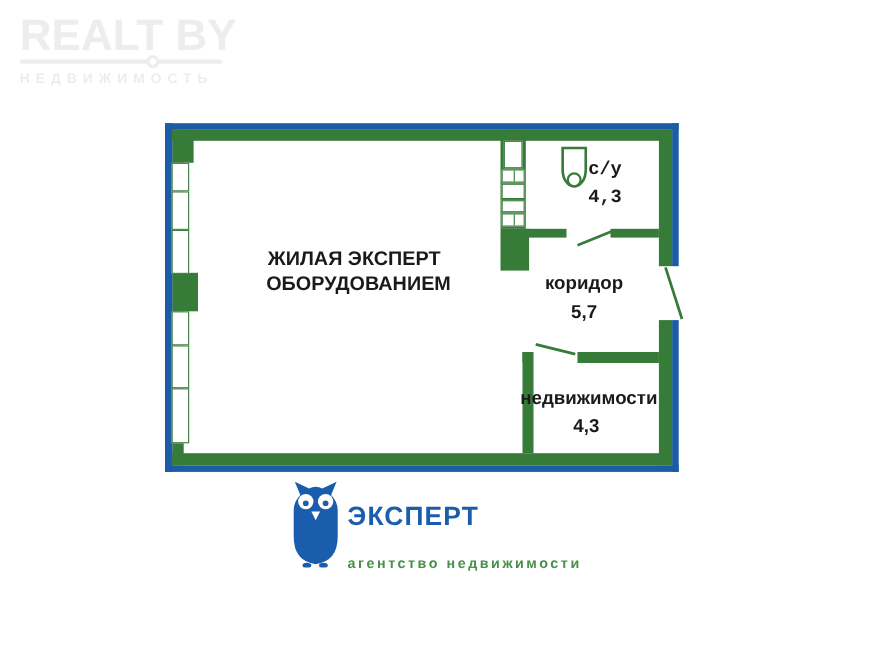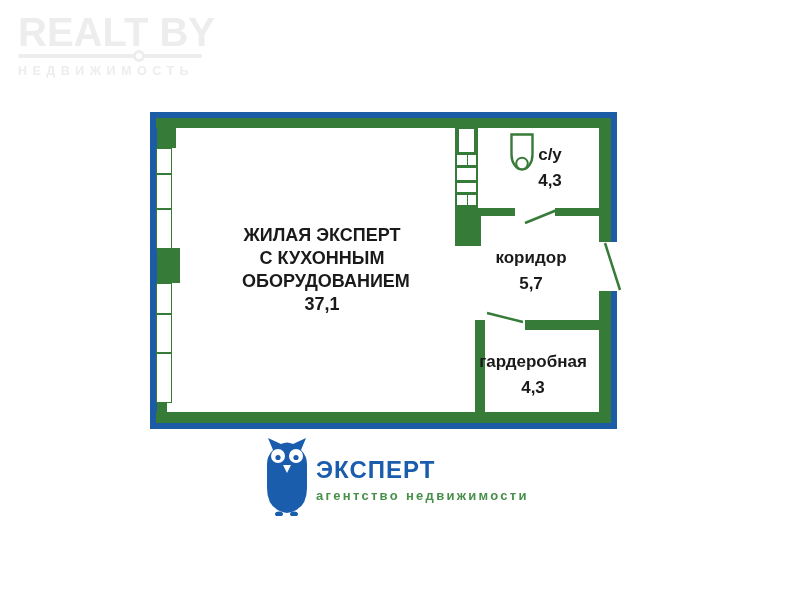--- a/index.html
+++ b/index.html
@@ -22,21 +22,21 @@
   
   .plan{position:absolute;left:150px;top:112px;width:467px;height:317px;}
   .room-label{position:absolute;text-align:center;color:var(--label-black,#1a1a1a);font-weight:bold;}
   .living-label{left:92px;top:112px;width:160px;font-size:18px;line-height:23px;}
   .small-label{font-size:17px;line-height:26px;}
   .doors{position:absolute;left:0;top:0;overflow:visible;}
   
   .expert{position:absolute;left:263px;top:436px;display:flex;align-items:flex-start;}
   .expert-text{margin-left:5px;margin-top:16px;}
   .expert-name{color:var(--brand-blue,#1a5dad);font-size:24px;font-weight:bold;letter-spacing:1px;line-height:36px;white-space:nowrap;}
-  .expert-tagline{margin-top:0;color:var(--tagline-green,#47904a);font-size:13px;font-weight:bold;letter-spacing:2.3px;white-space:nowrap;}
+  .expert-tagline{margin-top:16px;color:var(--tagline-green,#47904a);font-size:13px;font-weight:bold;letter-spacing:2.3px;white-space:nowrap;}
 </style>
 </head>
 <body>
 
 <div class="page">
 
   <div class="realt">
     <div class="realt-brand">REALT BY</div>
     <div class="realt-divider">
       <span class="realt-dot"></span>
@@ -87,37 +87,35 @@
       <line x1="337" y1="201" x2="373" y2="210" style="stroke:var(--wall-green,#377b39);stroke-width:2.5;"></line>
     </svg>
 
     <svg class="abs" style="left:358px;top:20px;" width="28" height="42" viewBox="0 0 28 42">
       <path d="M3.5,2.5 h21 v20 a10.5,15 0 0 1 -21,0 z" fill="#ffffff" style="stroke:var(--wall-green,#377b39);stroke-width:2.4;"></path>
       <circle cx="14" cy="31.5" r="5.8" fill="#ffffff" style="stroke:var(--wall-green,#377b39);stroke-width:2;"></circle>
     </svg>
 
     <div class="room-label living-label">
       <div>ЖИЛАЯ ЭКСПЕРТ</div>
-      <div>С КУХОННЫМ</div>
       <div>ОБОРУДОВАНИЕМ</div>
-      <div>37,1</div>
     </div>
 
-    <div class="room-label small-label" style="left:378px;top:30px;width:44px;">
+    <div class="room-label small-label" style="left:378px;top:30px;width:44px;font-family:Liberation Mono, monospace;">
       <div>с/у</div>
       <div>4,3</div>
     </div>
 
     <div class="room-label small-label" style="left:321px;top:133px;width:120px;text-align:center;">
       <div>коридор</div>
       <div>5,7</div>
     </div>
 
     <div class="room-label small-label" style="left:323px;top:237px;width:120px;">
-      <div>гардеробная</div>
+      <div>недвижимости</div>
       <div>4,3</div>
     </div>
 
   </div>
 
   <div class="expert">
     <svg width="48" height="80" viewBox="0 0 48 80">
       <path d="M10,14 L5,2 L18,8 Q24,5 30,8 L43,2 L38,14 Q44,20 44,28 L44,52 Q44,74 24,77 Q4,74 4,52 L4,28 Q4,20 10,14 Z" style="fill:var(--brand-blue,#1a5dad);"></path>
       <circle cx="15" cy="20" r="7" fill="#ffffff"></circle>
       <circle cx="33" cy="20" r="7" fill="#ffffff"></circle>

